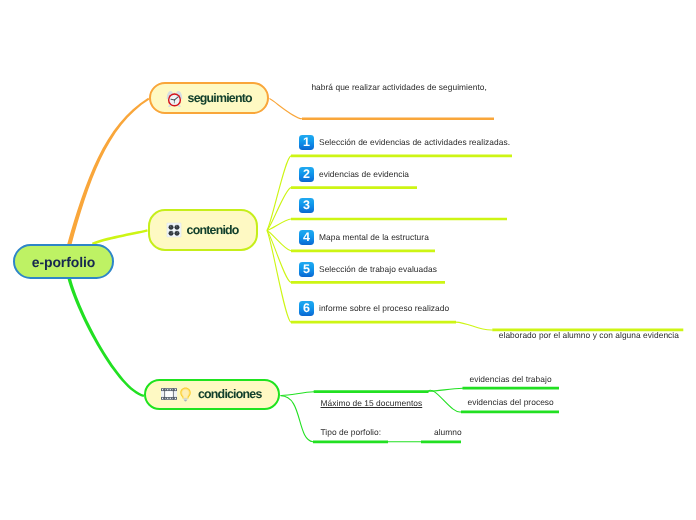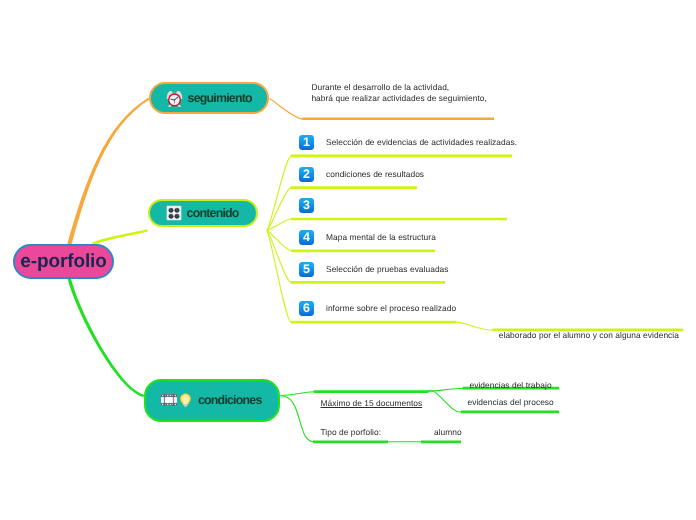--- a/index.html
+++ b/index.html
@@ -7,42 +7,42 @@
        font-family:"Liberation Sans",sans-serif;-webkit-font-smoothing:antialiased;text-rendering:geometricPrecision;}
   #stage{position:relative;width:696px;height:520px;}
   svg.edges{position:absolute;left:0;top:0;width:696px;height:520px;pointer-events:none;}
 
   .node,.leaf,.note,.plain,.badge{filter:opacity(1);}
   .node{position:absolute;box-sizing:border-box;white-space:nowrap;}
 
   
   #root-node{
     left:13px;top:244px;width:101px;height:35px;
-    border:2px solid #2e86c8;background:#ec4899;border-radius:18px;
+    border:2px solid #2e86c8;background:#bef264;border-radius:18px;
     display:flex;align-items:center;justify-content:center;
-    color:#16284f;font-weight:bold;font-size:19px;letter-spacing:-0.1px;
+    color:#16284f;font-weight:bold;font-size:14px;letter-spacing:-0.1px;
   }
 
   
   .cap{
-    background:#14b8a6;border-radius:17px;border:2.4px solid #f9a63a;
+    background:#fef9c3;border-radius:17px;border:2.4px solid #f9a63a;
     display:flex;align-items:center;justify-content:center;
     color:#12402c;font-weight:bold;font-size:12.4px;letter-spacing:-0.8px;
   }
   .cap .lbl{padding-right:0.8px;}
   #cap-contenido{border-color:#c6ee1a;}
   #cap-condiciones{border-color:#1fe31f;}
   .cap .ico{display:inline-block;margin-right:5px;line-height:0;}
   #cap-condiciones [data-name="film-frames-icon"]{margin-right:3px;}
   #cap-condiciones [data-name="light-bulb-icon"]{margin-right:6.5px;}
   .cap .lbl{line-height:1;}
 
   
   .leaf{position:absolute;display:flex;align-items:center;}
-  .leaf .txt{font-size:8.4px;color:#2a2a2a;line-height:11px;letter-spacing:0.05px;margin-left:12px;}
+  .leaf .txt{font-size:8.4px;color:#2a2a2a;line-height:11px;letter-spacing:0.05px;margin-left:5px;}
   .badge{
     width:15px;height:15px;border-radius:3.4px;flex:0 0 15px;
     background:linear-gradient(180deg,#21a9f0 0%,#129ded 34%,#0d80e2 72%,#0b66cf 100%);
     color:#fff;font-size:12.5px;font-weight:bold;
     display:flex;align-items:center;justify-content:center;
     font-family:"Liberation Sans",sans-serif;
     line-height:1;
   }
   .badge span{position:relative;top:-0.4px;}
   .note{position:absolute;font-size:8.4px;color:#2a2a2a;line-height:11.2px;letter-spacing:0.05px;}
@@ -144,25 +144,24 @@
         <path d="M18 21.0 L10.6 19.4" stroke="#4b555e" stroke-width="2.3" stroke-linecap="round" fill="none"></path>
         <path d="M18 21.0 L25.8 14.6" stroke="#4b555e" stroke-width="2.3" stroke-linecap="round" fill="none"></path>
         <path d="M18 21.0 L17.7 27.4" stroke="#4b555e" stroke-width="1.4" stroke-linecap="round" fill="none"></path>
         <circle cx="18" cy="21.0" r="1.5" fill="#4b555e"></circle>
       </svg>
     </span>
     <span class="lbl" data-name="branch-label-seguimiento">seguimiento</span>
   </div>
 
   <div class="note" data-name="seguimiento-note" style="left:311.4px;top:81.6px;">
-    <div data-name="seguimiento-note-line-1">Durante el desarrollo de la actividad,</div>
     <div data-name="seguimiento-note-line-2">habrá que realizar actividades de seguimiento,</div>
   </div>
 
-  <div class="node cap" id="cap-contenido" data-name="branch-node-contenido" style="left:147.5px;top:199px;width:110.0px;height:28px;">
+  <div class="node cap" id="cap-contenido" data-name="branch-node-contenido" style="left:147.5px;top:209px;width:110.0px;height:42px;">
     <span class="ico" data-name="control-knobs-icon">
       <svg width="16" height="16" viewBox="0 0 36 36">
         <rect x="1.5" y="1.5" width="33" height="33" rx="1.6" fill="#e1e8ed"></rect>
         <rect x="3.4" y="3.4" width="29.2" height="29.2" rx="0.8" fill="#f5f8fa"></rect>
         <g fill="#ccd6dd">
           <circle cx="11.3" cy="11.3" r="6.3"></circle>
             <circle cx="24.7" cy="11.3" r="6.3"></circle>
           <circle cx="11.3" cy="24.7" r="6.3"></circle>
             <circle cx="24.7" cy="24.7" r="6.3"></circle>
         </g>
@@ -186,54 +185,54 @@
   <div class="leaf" data-name="leaf-contenido-1" style="left:299px;top:135px;">
     <span class="badge" data-name="number-badge-1">
         <span>1</span>
       </span>
     <span class="txt" data-name="leaf-text-1">Selección de evidencias de actividades realizadas.</span>
   </div>
   <div class="leaf" data-name="leaf-contenido-2" style="left:299px;top:167px;">
     <span class="badge" data-name="number-badge-2">
         <span>2</span>
       </span>
-    <span class="txt" data-name="leaf-text-2">condiciones de resultados</span>
+    <span class="txt" data-name="leaf-text-2">evidencias de evidencia</span>
   </div>
   <div class="leaf" data-name="leaf-contenido-3" style="left:299px;top:198px;">
     <span class="badge" data-name="number-badge-3">
         <span>3</span>
       </span>
   </div>
   <div class="leaf" data-name="leaf-contenido-4" style="left:299px;top:230px;">
     <span class="badge" data-name="number-badge-4">
         <span>4</span>
       </span>
     <span class="txt" data-name="leaf-text-4">Mapa mental de la estructura</span>
   </div>
   <div class="leaf" data-name="leaf-contenido-5" style="left:299px;top:262px;">
     <span class="badge" data-name="number-badge-5">
         <span>5</span>
       </span>
-    <span class="txt" data-name="leaf-text-5">Selección de pruebas evaluadas</span>
+    <span class="txt" data-name="leaf-text-5">Selección de trabajo evaluadas</span>
   </div>
   <div class="leaf" data-name="leaf-contenido-6" style="left:299px;top:301px;">
     <span class="badge" data-name="number-badge-6">
         <span>6</span>
       </span>
     <span class="txt" data-name="leaf-text-6">informe sobre el proceso realizado</span>
   </div>
   <div class="plain" data-name="leaf-contenido-6-child" style="left:498.8px;top:330px;">elaborado por el alumno y con alguna evidencia</div>
 
   <div class="plain" data-name="leaf-condiciones-1" style="left:320.5px;top:398px;text-decoration:underline;">Máximo de 15 documentos</div>
-  <div class="plain" data-name="leaf-condiciones-1-child-1" style="left:469.5px;top:373.5px;margin-top:6px;">evidencias del trabajo</div>
+  <div class="plain" data-name="leaf-condiciones-1-child-1" style="left:469.5px;top:373.5px;">evidencias del trabajo</div>
   <div class="plain" data-name="leaf-condiciones-1-child-2" style="left:467.5px;top:396.8px;">evidencias del proceso</div>
   <div class="plain" data-name="leaf-condiciones-2" style="left:320.5px;top:426.8px;">Tipo de porfolio:</div>
   <div class="plain" data-name="leaf-condiciones-2-child-1" style="left:434px;top:426.8px;">alumno</div>
 
-  <div class="node cap" id="cap-condiciones" data-name="branch-node-condiciones" style="left:143.9px;top:378.9px;width:136.0px;height:43px;">
+  <div class="node cap" id="cap-condiciones" data-name="branch-node-condiciones" style="left:143.9px;top:378.9px;width:136.0px;height:31.0px;">
     <span class="ico" data-name="film-frames-icon">
       <svg width="16" height="12" viewBox="0 0 36 26">
         <rect x="0" y="0" width="36" height="26" rx="0.8" fill="#eef2f5"></rect>
         <rect x="0" y="0" width="36" height="6.4" fill="#5b6572"></rect>
         <rect x="0" y="19.6" width="36" height="6.4" fill="#5b6572"></rect>
         <g fill="#f2f6f8">
           <rect x="2.2" y="2.0" width="2.6" height="2.4" rx="0.5"></rect>
           <rect x="8.0" y="2.0" width="2.6" height="2.4" rx="0.5"></rect>
           <rect x="13.8" y="2.0" width="2.6" height="2.4" rx="0.5"></rect>
           <rect x="19.6" y="2.0" width="2.6" height="2.4" rx="0.5"></rect>

